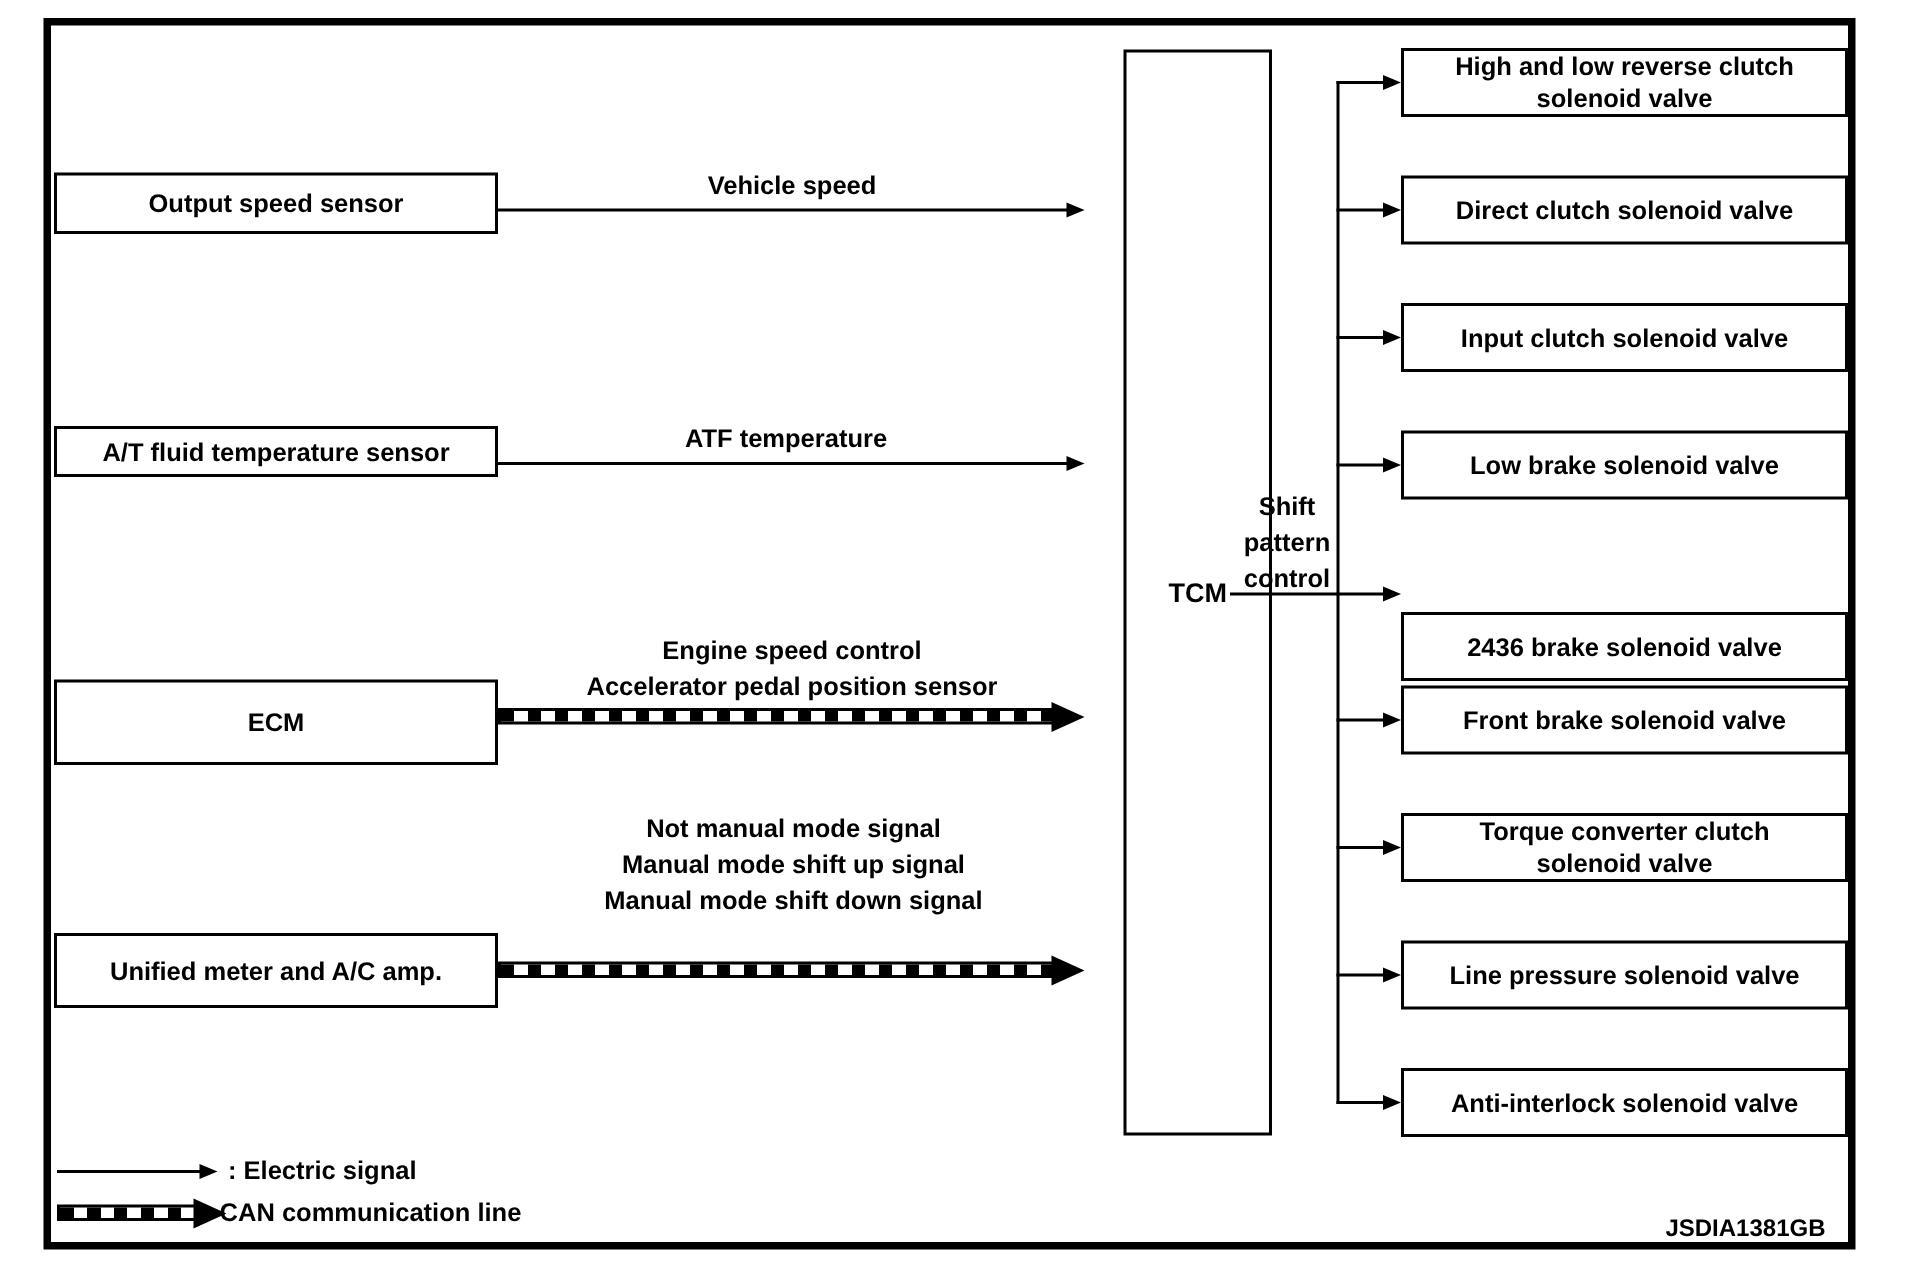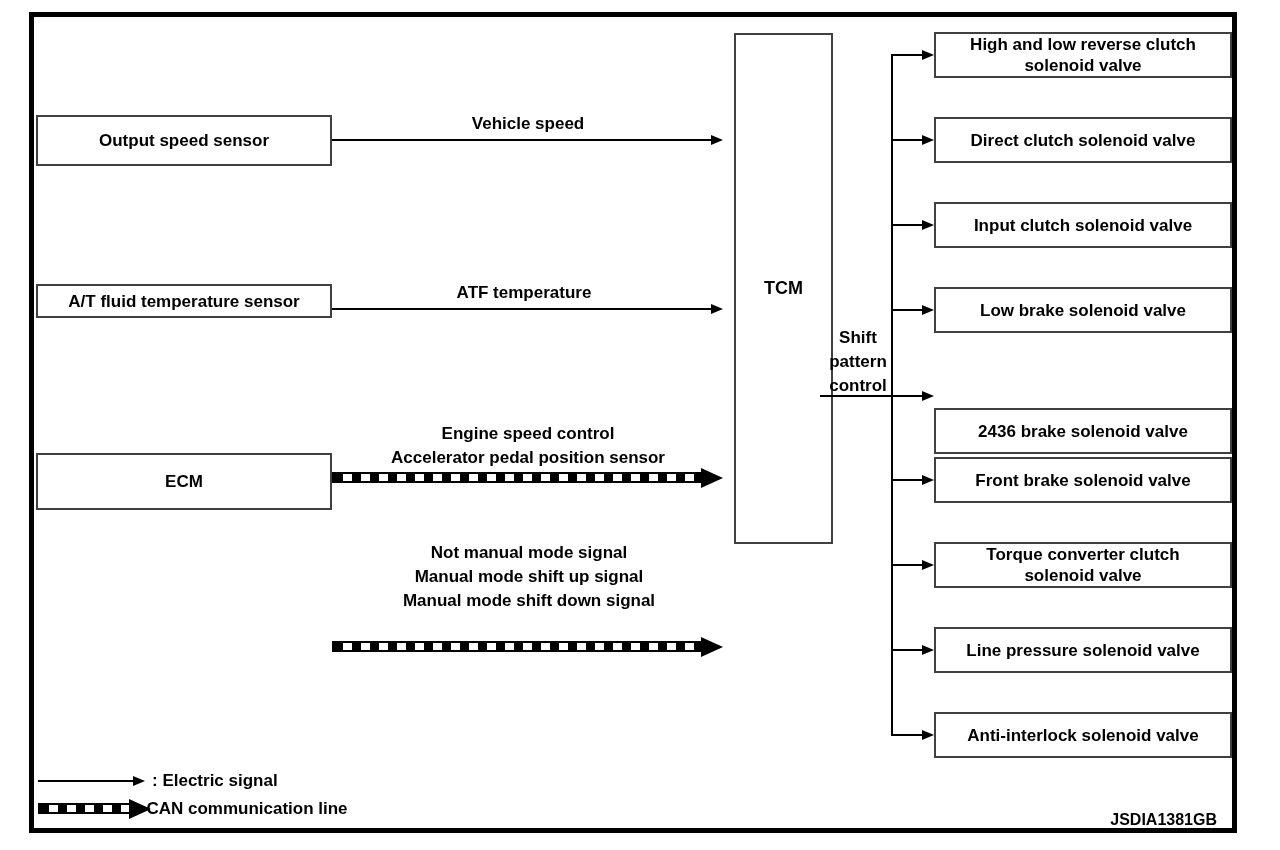--- a/index.html
+++ b/index.html
@@ -6,28 +6,28 @@
   #stage{
     position:relative; width:1280px; height:850px; background:#ffffff;
     font-family:"Liberation Sans","DejaVu Sans",sans-serif;
     font-weight:bold; color:#000; overflow:hidden;
   }
   .frame{
     position:absolute; left:29px; top:12px; width:1208px; height:821px;
     border:5px solid #000; box-sizing:border-box;
   }
   .node{
-    position:absolute; border:2px solid #404040; box-sizing:border-box; background:#fff;
+    position:absolute; border:2px solid #000000; box-sizing:border-box; background:#fff;
     display:flex; align-items:center; justify-content:center;
     text-align:center; font-size:17px; line-height:21px; white-space:pre-line;
   }
   .lbox{ left:36px; width:296px; }
   .rbox{ left:934px; width:298px; height:46px; }
   .tcm{
-    left:734px; top:33px; width:99px; height:511px;
+    left:749px; top:33px; width:99px; height:724px;
     font-size:18px;
   }
   .hline{ position:absolute; height:2px; background:#000; }
   .vline{ position:absolute; width:2px; background:#000; }
   .arr{
     position:absolute; width:0; height:0;
     border-top:5px solid transparent; border-bottom:5px solid transparent;
     border-left:12px solid #000;
   }
   .arr-big{
@@ -54,23 +54,24 @@
     position:absolute; right:63px; top:813px; font-size:16px; line-height:14px;
   }
 </style>
 </head>
 <body>
 
 <div id="stage">
 
   <div class="frame"></div>
 
-  <div class="node lbox" style="top:115px;height:51px;"><span>Output speed sensor</span></div>
+  <div class="node lbox" style="top:115px;height:41px;"><span>Output speed sensor</span></div>
   <div class="node lbox" style="top:284px;height:34px;"><span>A/T fluid temperature sensor</span></div>
   <div class="node lbox" style="top:453px;height:57px;text-align:center;"><span>ECM</span></div>
+  <div class="node lbox" style="top:622px;height:50px;"><span>Unified meter and A/C amp.</span></div>
 
   <div class="hline" style="left:332px;top:139px;width:380px;"></div>
   <div class="arr" style="left:711px;top:135px;"></div>
   <div class="siglabel" style="left:528px;top:112px;">
     <div>Vehicle speed</div>
   </div>
 
   <div class="hline" style="left:332px;top:308px;width:380px;"></div>
   <div class="arr" style="left:711px;top:304px;"></div>
   <div class="siglabel" style="left:524px;top:281px;">

